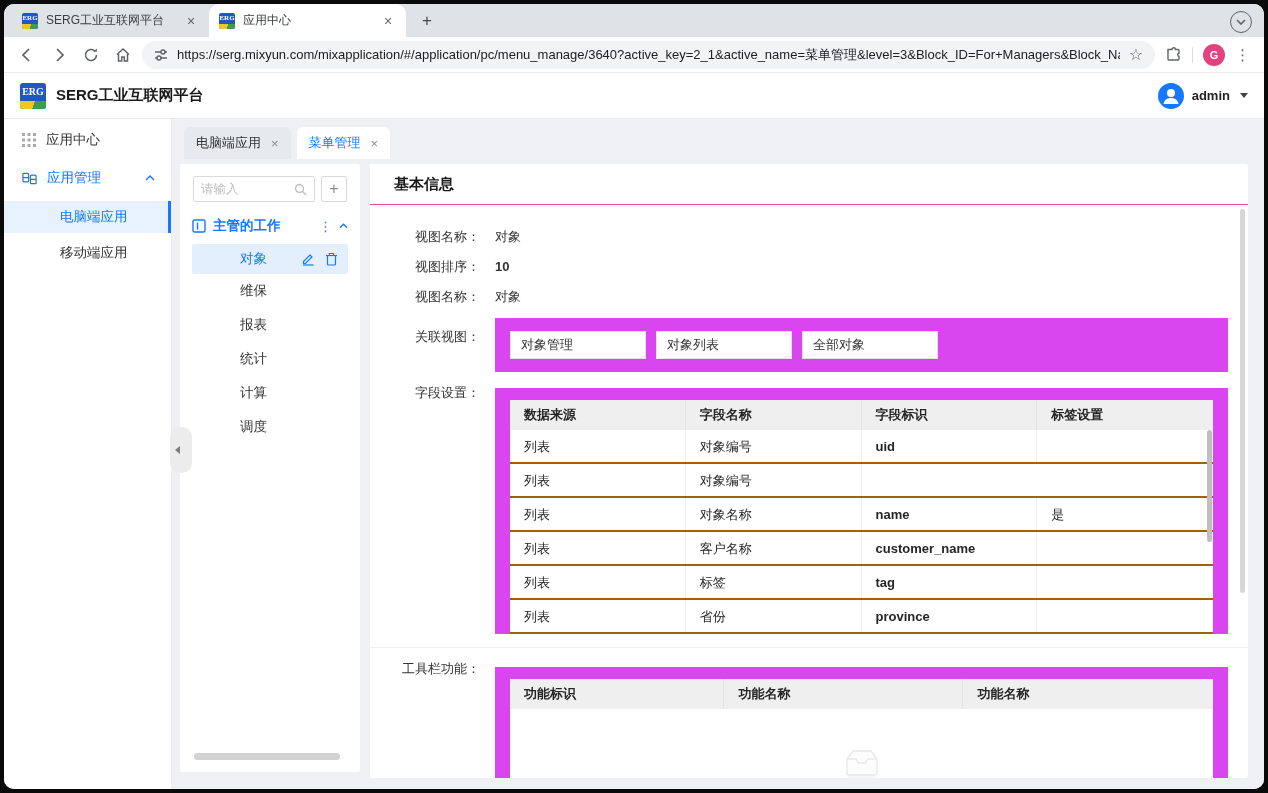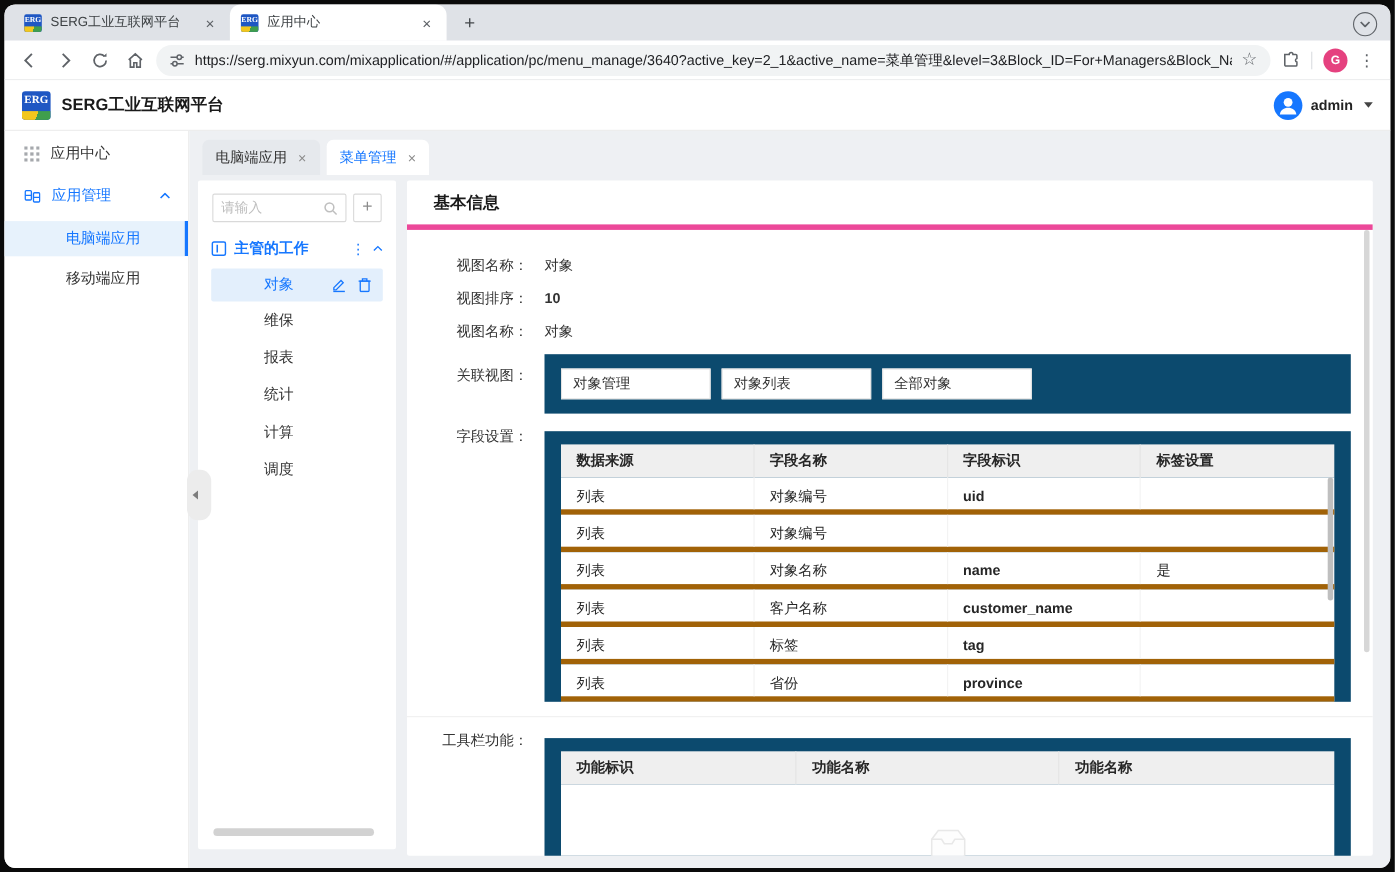--- a/index.html
+++ b/index.html
@@ -71,37 +71,37 @@
   .add-btn { width:26px; height:26px; border:1px solid #d9d9d9; border-radius:2px; color:#8c8c8c; font-size:16px; display:flex; align-items:center; justify-content:center; background:#fff; }
   .tree-root { display:flex; align-items:center; margin:12px 12px 0 12px; gap:7px; color:#1677ff; font-size:13.5px; font-weight:bold; height:24px; cursor:pointer; }
   .tree-root .kb { margin-left:auto; color:#1677ff; font-weight:normal; font-size:13px; }
   .tree-sel { display:flex; align-items:center; margin:6px 12px 0 12px; height:30px; background:#e3effc; border-radius:2px; color:#1677ff; font-size:13.5px; padding-left:48px; cursor:pointer; }
   .tree-sel .ticons { margin-left:auto; display:flex; gap:10px; padding-right:10px; }
   .tree-item { height:34px; display:flex; align-items:center; padding-left:60px; font-size:13.5px; color:#333; cursor:pointer; }
   .hscroll { position:absolute; left:14px; bottom:12px; width:146px; height:7px; border-radius:4px; background:#d2d2d2; cursor:pointer; }
 
   
   .main-card { flex:1; background:#fff; border-radius:2px; height:614px; position:relative; overflow:hidden; min-width:0; }
-  .sec-title { font-size:15px; font-weight:bold; color:#1a1a1a; padding:11px 24px 10px 24px; border-bottom:5px solid #ec4899; }
+  .sec-title { font-size:15px; font-weight:bold; color:#1a1a1a; padding:11px 24px 10px 24px; border-bottom:1px solid #ec4899; }
   .formwrap { padding-top:23px; }
   .frow { display:flex; margin-bottom:12px; }
   .flabel { width:110px; text-align:right; font-size:13px; color:#333; flex-shrink:0; line-height:18px; }
   .fvalue { margin-left:15px; font-size:13px; color:#333; line-height:18px; }
   .fvalue.bold { font-weight:bold; }
   .panel-row { display:flex; margin-top:2px; }
   .panel-row .flabel { padding-top:10px; }
-  .gpanel { flex:1; background:#0c4a6e; margin-left:15px; margin-right:20px; min-width:0; }
+  .gpanel { flex:1; background:#d946ef; margin-left:15px; margin-right:20px; min-width:0; }
   .chips { display:flex; gap:10px; padding:13px 15px; }
   .chip { width:136px; height:28px; line-height:26px; background:#fff; border:1px solid #e3e3e3; font-size:13px; color:#333; padding:0 10px; }
   .tablepanel { padding:12px 15px 0 15px; position:relative; overflow:hidden; }
   .fs-panel { height:246px; margin-top:14px; }
   .thead { display:flex; background:#efefef; height:30px; align-items:flex-start; }
   .th { font-size:13px; font-weight:bold; color:#262626; padding:0 14px; height:30px; line-height:30px; border-right:1px solid #e4e4e4; }
   .th:last-child { border-right:0; }
-  .trow { display:flex; background:#fff; height:34px; border-bottom:5px solid #a16207; }
+  .trow { display:flex; background:#fff; height:34px; border-bottom:2px solid #a16207; }
   .td { font-size:13px; color:#262626; padding:0 14px; line-height:33px; border-right:1px solid #f2f2f2; white-space:nowrap; overflow:hidden; }
   .td:last-child { border-right:0; }
   .td.code { font-weight:bold; }
   .fs-panel .th, .fs-panel .td { width:25%; flex-shrink:0; }
   .tf-panel { height:130px; margin-top:17px; }
   .tf-panel .t0 { width:34%; } .tf-panel .t1 { width:30.5%; } .tf-panel .t2 { width:35.5%; }
   .tf-body { background:#fff; height:88px; position:relative; }
   .empty-ico { position:absolute; left:50%; top:38px; transform:translateX(-50%); }
   .divider { border-top:1px solid #f0f0f0; margin-top:13px; }
   .vthumb-inner { position:absolute; right:16px; top:42px; width:5px; height:112px; background:#bfbfbf; border-radius:3px; cursor:pointer; }

